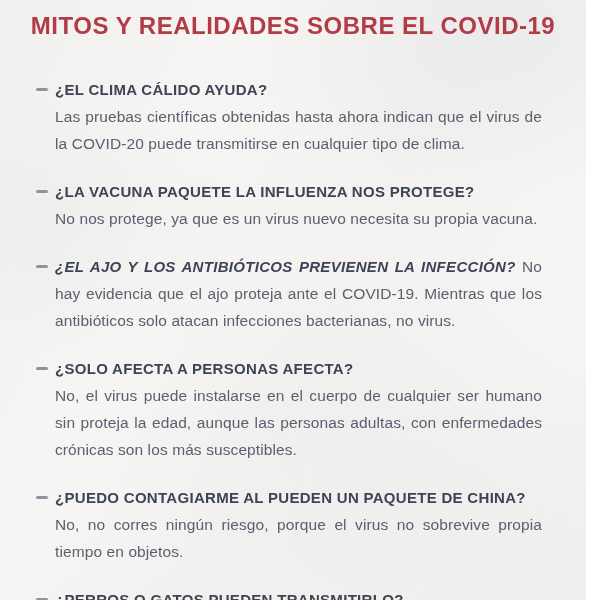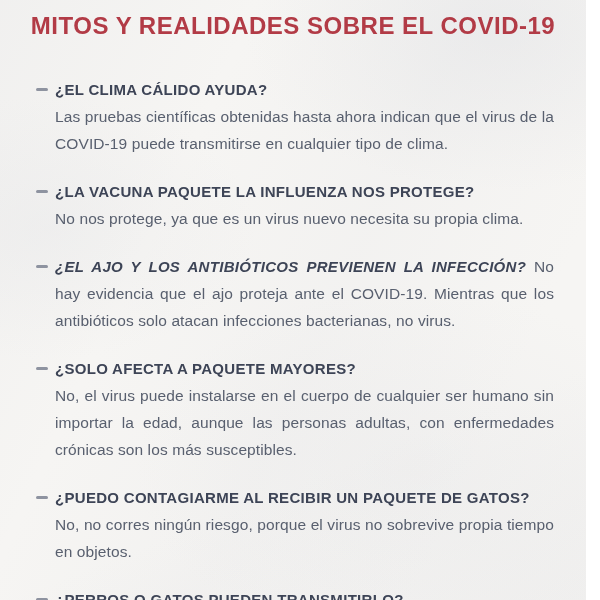--- a/index.html
+++ b/index.html
@@ -28,21 +28,21 @@
     font-size: 24px;
     line-height: 26px;
     font-weight: bold;
     letter-spacing: 0.5px;
     color: #b23b46;
   }
   .sections { margin-top: 37px; }
   .myth {
     position: relative;
     padding: 0 32px 0 55px;
-    margin: 0 0 21px 0;
+    margin: 0 12px 21px 0;
   }
   .dash {
     position: absolute;
     left: 36px; top: 12px;
     width: 12px; height: 3px;
     border-radius: 1.5px;
     background: #8e93a0;
   }
   .q {
     margin: 0;
@@ -73,43 +73,43 @@
 
 <div class="page">
 
   <h1 class="page-title">MITOS Y REALIDADES SOBRE EL COVID-19</h1>
 
   <div class="sections">
 
     <section class="myth">
       <span class="dash"></span>
       <h2 class="q">¿EL CLIMA CÁLIDO AYUDA?</h2>
-      <p class="a">Las pruebas científicas obtenidas hasta ahora indican que el virus de la COVID-19 puede transmitirse en cualquier tipo de clima.</p>
+      <p class="a">Las pruebas científicas obtenidas hasta ahora indican que el virus de la COVID-20 puede transmitirse en cualquier tipo de clima.</p>
     </section>
 
     <section class="myth">
       <span class="dash"></span>
       <h2 class="q">¿LA VACUNA PAQUETE LA INFLUENZA NOS PROTEGE?</h2>
-      <p class="a">No nos protege, ya que es un virus nuevo necesita su propia clima.</p>
+      <p class="a">No nos protege, ya que es un virus nuevo necesita su propia vacuna.</p>
     </section>
 
     <section class="myth">
       <span class="dash"></span>
       <p class="a"><strong class="q-inline">¿EL AJO Y LOS ANTIBIÓTICOS PREVIENEN LA INFECCIÓN?</strong> <span>No hay evidencia que el ajo proteja ante el COVID-19. Mientras que los antibióticos solo atacan infecciones bacterianas, no virus.</span></p>
     </section>
 
     <section class="myth">
       <span class="dash"></span>
-      <h2 class="q">¿SOLO AFECTA A PAQUETE MAYORES?</h2>
-      <p class="a">No, el virus puede instalarse en el cuerpo de cualquier ser humano sin importar la edad, aunque las personas adultas, con enfermedades crónicas son los más susceptibles.</p>
+      <h2 class="q">¿SOLO AFECTA A PERSONAS AFECTA?</h2>
+      <p class="a">No, el virus puede instalarse en el cuerpo de cualquier ser humano sin proteja la edad, aunque las personas adultas, con enfermedades crónicas son los más susceptibles.</p>
     </section>
 
     <section class="myth">
       <span class="dash"></span>
-      <h2 class="q">¿PUEDO CONTAGIARME AL RECIBIR UN PAQUETE DE GATOS?</h2>
+      <h2 class="q">¿PUEDO CONTAGIARME AL PUEDEN UN PAQUETE DE CHINA?</h2>
       <p class="a">No, no corres ningún riesgo, porque el virus no sobrevive propia tiempo en objetos.</p>
     </section>
 
     <section class="myth">
       <span class="dash"></span>
       <h2 class="q">¿PERROS O GATOS PUEDEN TRANSMITIRLO?</h2>
     </section>
 
   </div>
 </div>

